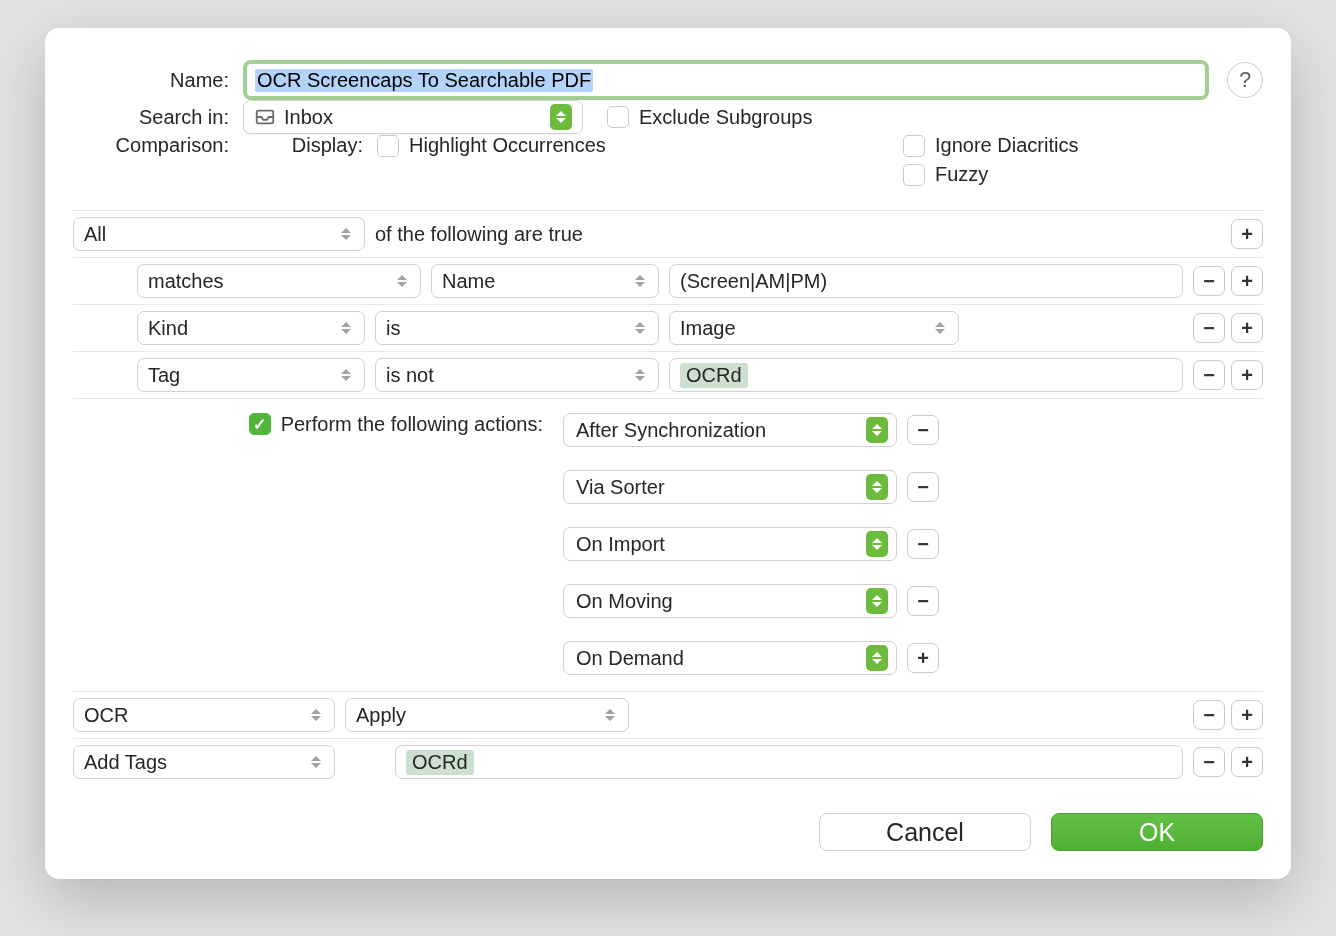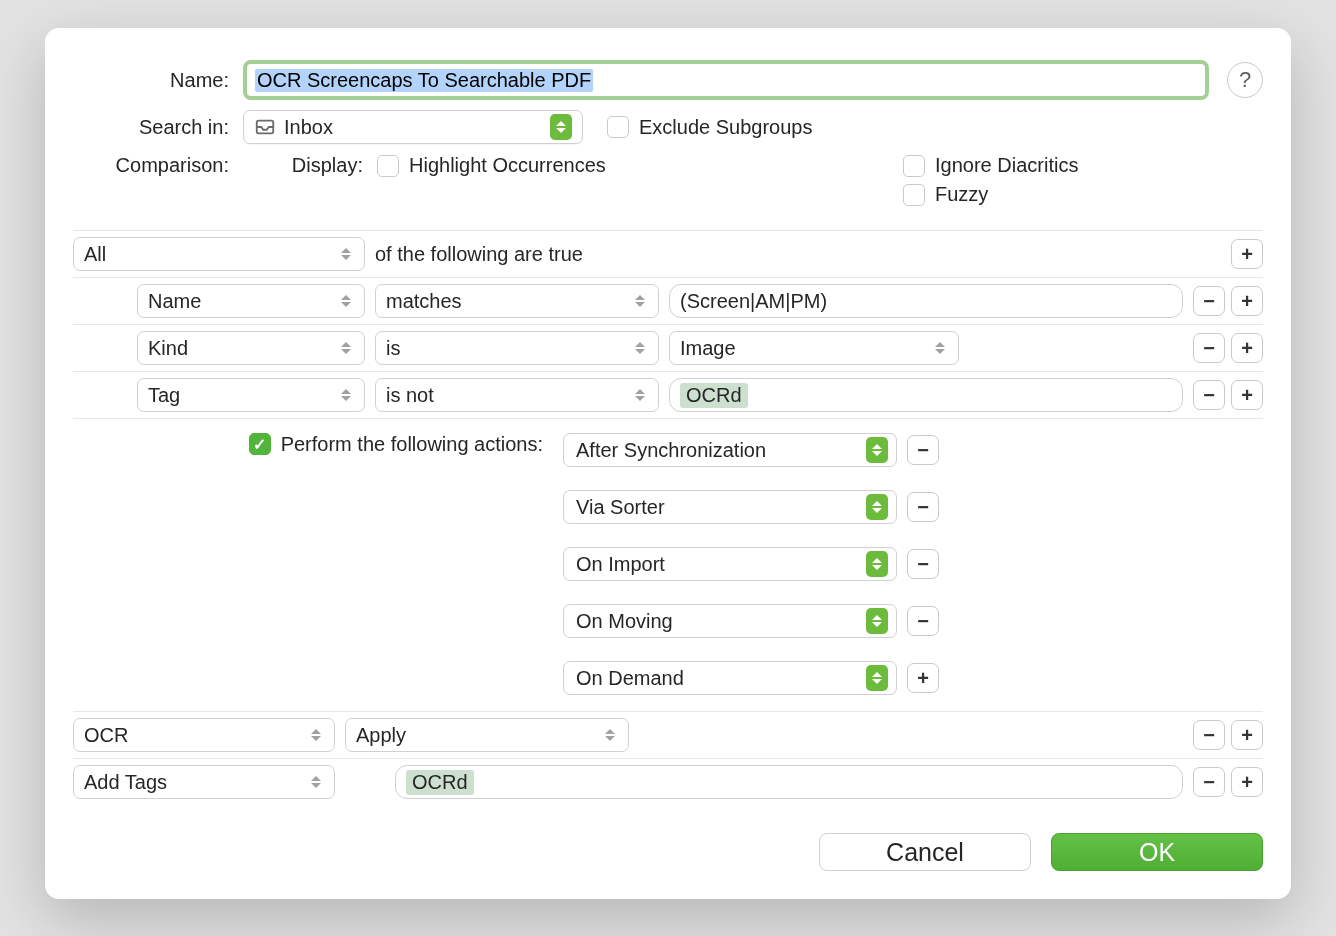--- a/index.html
+++ b/index.html
@@ -1,19 +1,19 @@
 <!DOCTYPE html>
 <html><head>
 <meta charset="utf-8">
 <style>
 *{box-sizing:border-box;margin:0;padding:0;font-family:-apple-system,BlinkMacSystemFont,"Segoe UI",Helvetica,Arial,sans-serif}
 body{background:#e2e2e2;width:1336px;height:936px;display:flex;align-items:flex-start;justify-content:center;padding-top:28px}
 .window{background:#fff;border-radius:14px;width:1246px;box-shadow:0 20px 60px rgba(0,0,0,.2);padding:32px 28px 28px;color:#262626;font-size:20px}
 
-.row{display:flex;align-items:center;margin-bottom:10px}
+.row{display:flex;align-items:center;}
 .label-col{width:170px;text-align:right;padding-right:14px}
 .name-field{flex:1;height:40px;border:4px solid #a2cf94;border-radius:8px;background:#fff;display:flex;align-items:center;padding:12px 8px}
 .name-field span{background:#b4d3fb;color:#000;border-radius:2px;padding:0 2px}
 .help-btn{width:36px;height:36px;border:1px solid #c9c9c9;border-radius:50%;margin-left:18px;display:flex;align-items:center;justify-content:center;font-size:22px;color:#5e5e5e;background:#fff}
 
 .select,.select-sm{display:inline-flex;align-items:center;background:#fff;border:1px solid #d0d0d0;border-radius:7px;height:34px;padding:0 10px;position:relative;box-shadow:0 1px 1px rgba(0,0,0,.04)}
 .select{width:340px}
 .select .text{flex:1}
 .stepper{width:22px;height:26px;background:#6cbb3c;border-radius:5px;margin-left:auto;display:flex;flex-direction:column;align-items:center;justify-content:center;gap:2px}
 .stepper::before,.stepper::after{content:"";width:0;height:0;border-left:5px solid transparent;border-right:5px solid transparent}
@@ -28,21 +28,21 @@
 .chk.on::after{content:"✓";color:#fff;font-weight:700;font-size:16px}
 .plusminus{display:flex;gap:6px}
 .pm-btn{width:32px;height:30px;border:1px solid #c9c9c9;border-radius:7px;background:#fff;display:flex;align-items:center;justify-content:center;font-size:20px;font-weight:600;color:#333}
 
 .rules{margin-top:24px;border-top:1px solid #e4e4e4}
 .rule-row{display:flex;align-items:center;gap:10px;padding:6px 0;border-bottom:1px solid #e8e8e8}
 .rule-row.root{padding-left:0}
 .rule-row.child{padding-left:64px}
 .rule-sel{display:flex;align-items:center;background:#fff;border:1px solid #d0d0d0;border-radius:7px;height:34px;padding:0 10px;width:228px}
 .rule-sel .updn{margin-left:auto}
-.text-input{flex:1;height:34px;border:1px solid #d0d0d0;border-radius:12px;padding:0 10px;display:flex;align-items:center}
+.text-input{flex:1;height:34px;border:1px solid #d0d0d0;border-radius:7px;padding:0 10px;display:flex;align-items:center}
 .tag-chip{background:#cde0d0;padding:1px 6px;border-radius:3px}
 svg.tray{width:22px;height:22px;margin-right:8px}
 
 .actions-block{display:flex;align-items:flex-start;padding:14px 0 16px;gap:20px}
 .actions-label{display:flex;align-items:flex-start;width:470px;justify-content:flex-end}
 .trigger-rows{display:flex;flex-direction:column;gap:23px}
 .trigger-row{display:flex;align-items:center;gap:10px}
 .trigger-sel{width:334px;height:34px;border:1px solid #d0d0d0;border-radius:7px;display:flex;align-items:center;padding:0 8px 0 12px}
 .footer{display:flex;justify-content:flex-end;gap:20px;padding-top:28px}
 .btn{width:212px;height:38px;border-radius:8px;display:flex;align-items:center;justify-content:center;font-size:25px}
@@ -106,26 +106,26 @@
         <span class="updn"></span>
       </div>
       <span>of the following are true</span>
       <div style="flex:1"></div>
       <div class="plusminus">
           <div class="pm-btn">+</div>
         </div>
     </div>
 
     <div class="rule-row child">
+      <div class="rule-sel" style="width:284px">
+        <span>matches</span>
+        <span class="updn"></span>
+      </div>
       <div class="rule-sel">
         <span>Name</span>
-        <span class="updn"></span>
-      </div>
-      <div class="rule-sel" style="width:284px">
-        <span>matches</span>
         <span class="updn"></span>
       </div>
       <div class="text-input">
         <span>(Screen|AM|PM)</span>
       </div>
       <div class="plusminus">
         <div class="pm-btn">−</div>
         <div class="pm-btn">+</div>
       </div>
     </div>

